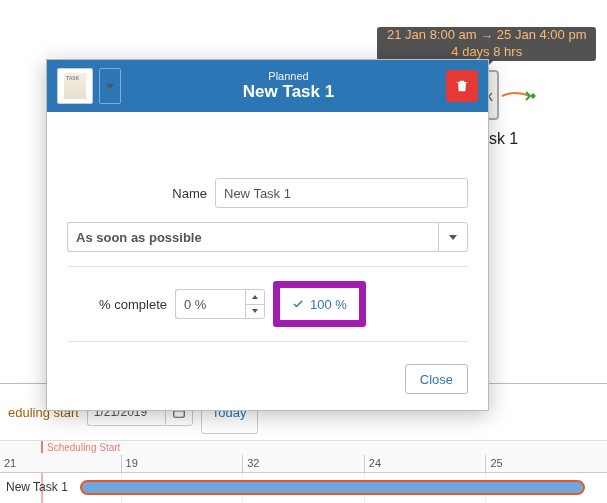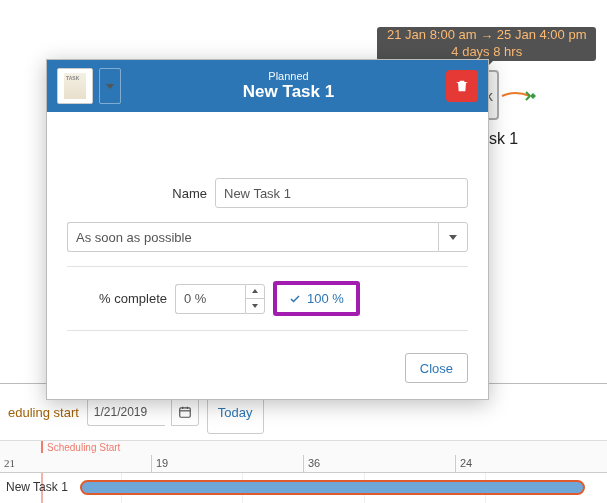--- a/index.html
+++ b/index.html
@@ -25,54 +25,54 @@
   .dlg-kicker { font-size: 11px; opacity: 0.95; }
   .dlg-title { font-size: 17px; font-weight: 600; }
   .dlg-delete { width: 32px; height: 32px; background: #e53935; border-radius: 4px; display: flex; align-items: center; justify-content: center; cursor: pointer; }
   .dlg-delete svg { width: 16px; height: 16px; fill: #fff; }
 
   .dialog-body { padding: 18px 20px 8px; margin-top: 48px; }
   .form-row { display: flex; align-items: center; margin-bottom: 14px; gap: 8px; }
   .form-row .lbl { width: 140px; text-align: right; font-size: 13px; color: #333; }
   .text-input { flex: 1; height: 30px; border: 1px solid #ccc; border-radius: 3px; padding: 0 8px; font-size: 13px; color: #555; }
   .select { flex: 1; display: flex; }
-  .select .sel-body { flex: 1; height: 30px; border: 1px solid #ccc; border-right: none; border-radius: 3px 0 0 3px; padding: 0 8px; display: flex; align-items: center; color: #555; background: #fff; }
+  .select .sel-body { flex: 1; height: 30px; border: 1px solid #ccc; border-right: none; border-radius: 3px 0 0 3px; padding: 0 8px; display: flex; align-items: center; color: #555; background: #fff; font-weight: bold; }
   .select .sel-btn { width: 30px; height: 30px; border: 1px solid #ccc; border-radius: 0 3px 3px 0; display: flex; align-items: center; justify-content: center; cursor: pointer; background: #fff; }
   .select.narrow { flex: 0 0 150px; }
   .caret-down { width: 0; height: 0; border-left: 4px solid transparent; border-right: 4px solid transparent; border-top: 5px solid #555; }
 
   .spinner-wrap { display: flex; flex: 0 0 90px; }
   .spinner-body { flex: 1; height: 30px; border: 1px solid #ccc; border-right: none; border-radius: 3px 0 0 3px; padding: 0 8px; display: flex; align-items: center; color: #555; background: #fff; }
   .spinner-btns { width: 20px; height: 30px; border: 1px solid #ccc; border-radius: 0 3px 3px 0; display: flex; flex-direction: column; }
   .spinner-btns .sp { flex: 1; display: flex; align-items: center; justify-content: center; cursor: pointer; }
   .sp-up { border-bottom: 1px solid #ccc; }
   .tri-up { width: 0; height: 0; border-left: 3px solid transparent; border-right: 3px solid transparent; border-bottom: 4px solid #555; }
   .tri-down { width: 0; height: 0; border-left: 3px solid transparent; border-right: 3px solid transparent; border-top: 4px solid #555; }
 
-  .btn-outline { height: 35px; padding: 0 12px; border: 4px solid #a21caf; color: #2c76b5; background: #fff; border-radius: 3px; display: inline-flex; align-items: center; gap: 6px; cursor: pointer; font-size: 13px; }
+  .btn-outline { height: 46px; padding: 0 12px; border: 7px solid #a21caf; color: #2c76b5; background: #fff; border-radius: 3px; display: inline-flex; align-items: center; gap: 6px; cursor: pointer; font-size: 13px; }
   .btn-outline .check { width: 12px; height: 12px; }
 
   .divider { border-top: 1px solid #e2e2e2; margin: 10px 0 14px; }
   .dialog-footer { display: flex; justify-content: flex-end; padding: 0 20px 16px; }
   .btn-close { height: 30px; padding: 0 14px; border: 1px solid #bbb; background: #fff; color: #2c76b5; border-radius: 3px; cursor: pointer; font-size: 13px; }
 
   .timeline { position: absolute; left: 0; bottom: 0; width: 607px; border-top: 1px solid #bbb; background: #fff; }
   .tl-toolbar { display: flex; align-items: center; padding: 6px 8px; border-bottom: 1px solid #ddd; gap: 8px; }
   .tl-toolbar .tb-lbl { font-size: 13px; color: #a16207; }
-  .date-field { display: flex; gap: 6px; }
+  .date-field { display: flex; }
   .date-field .df-body { width: 78px; height: 28px; border: 1px solid #ccc; border-right: none; border-radius: 3px 0 0 3px; padding: 0 6px; display: flex; align-items: center; font-size: 12px; color: #555; }
   .date-field .df-btn { width: 28px; height: 28px; border: 1px solid #ccc; border-radius: 0 3px 3px 0; display: flex; align-items: center; justify-content: center; cursor: pointer; }
   .cal-icon { width: 14px; height: 14px; }
   .btn-today { height: 44px; padding: 0 10px; border: 1px solid #ccc; background: #fff; color: #2c76b5; border-radius: 3px; cursor: pointer; font-size: 13px; }
 
   .tl-header { position: relative; height: 32px; border-bottom: 1px solid #ccc; display: flex; background: #fafafa; }
   .tl-header .start-marker { position: absolute; top: 0; left: 41px; height: 12px; font-size: 10px; color: #ef7b6c; border-left: 2px solid #ef7b6c; padding: 1px 4px; }
   .tl-header .days { position: absolute; top: 14px; left: 0; right: 0; height: 18px; display: flex; }
   .day-col { flex: 1; border-left: 1px solid #ccc; font-size: 11px; color: #555; padding: 2px 4px; position: relative; }
-  .day-col.first { border-left: none; font-family: Liberation Serif, serif; }
+  .day-col.first { border-left: none; }
 
   .tl-body { position: relative; height: 30px; }
   .tl-body .grid { position: absolute; inset: 0; display: flex; }
   .tl-body .grid .gcol { flex: 1; border-left: 1px solid #eee; }
   .tl-body .grid .gcol.first { border-left: none; }
   .row-lbl { position: absolute; left: 6px; top: 7px; font-size: 12px; color: #333; }
   .gantt-bar { position: absolute; top: 7px; left: 80px; right: 22px; height: 15px; background: #6fa7d9; border: 2px solid #e05a2b; border-radius: 8px; }
   .start-line { position: absolute; left: 41px; top: 0; bottom: 0; width: 2px; background: #ef7b6c; opacity: 0.6; }
 </style>
 </head>
@@ -177,22 +177,23 @@
       </div>
     </div>
     <button class="btn-today">Today</button>
   </div>
 
   <div class="tl-header">
     <div class="start-marker">Scheduling Start</div>
     <div class="days">
       <div class="day-col first">21</div>
       <div class="day-col">19</div>
-      <div class="day-col">36</div>
+      <div class="day-col">32</div>
       <div class="day-col">24</div>
+      <div class="day-col">25</div>
     </div>
   </div>
 
   <div class="tl-body">
     <div class="grid">
       <div class="gcol first"></div>
         <div class="gcol"></div>
         <div class="gcol"></div>
         <div class="gcol"></div>
         <div class="gcol"></div>

